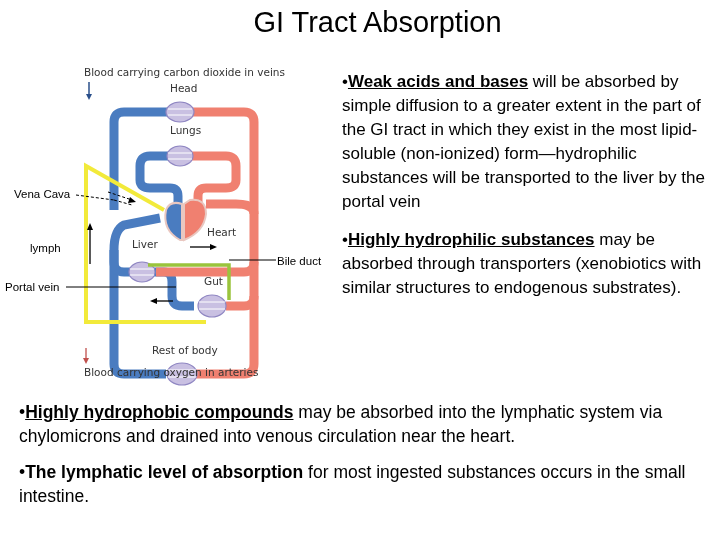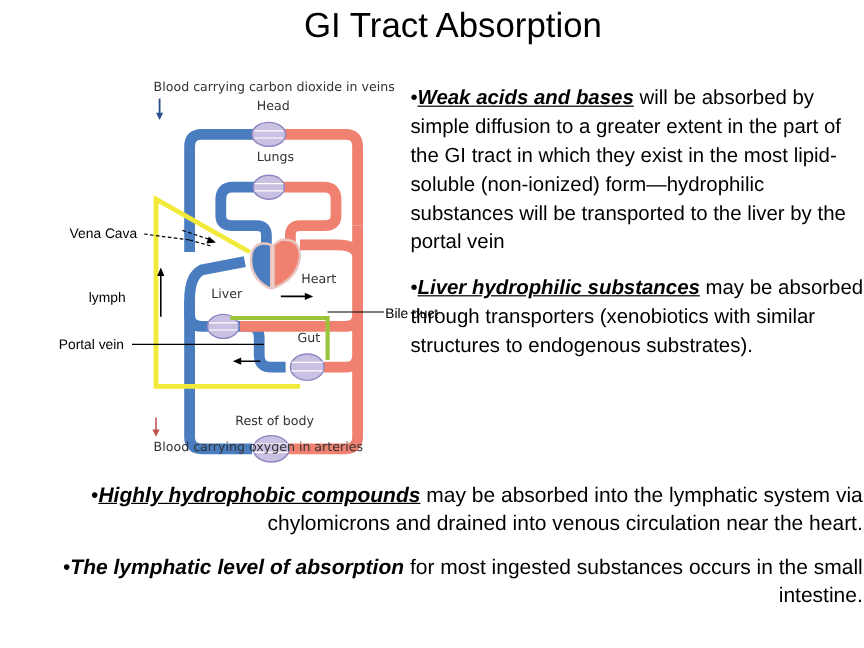--- a/index.html
+++ b/index.html
@@ -1,30 +1,30 @@
 <!DOCTYPE html>
 <html><head>
   <meta charset="utf-8">
   <style>
     html, body { margin: 0; padding: 0; background: #ffffff; }
     body { width: 720px; height: 540px; position: relative; overflow: hidden;
            font-family: "Liberation Sans", sans-serif; color: #000; }
     .title { position: absolute; left: 0; top: 6px; width: 755px; text-align: center;
              font-size: 29px; font-weight: normal; }
-    .diagram { position: absolute; left: 0; top: 60px; width: 340px; height: 330px; padding-left: 44px; }
+    .diagram { position: absolute; left: 0; top: 60px; width: 340px; height: 330px; }
     .diagram svg { width: 340px; height: 330px; }
     .svg-label { font-family: "DejaVu Sans", sans-serif; font-size: 10.5px; fill: #333; }
     .ann-label { font-family: "Liberation Sans", sans-serif; font-size: 11.5px; fill: #000; }
     .right-block { position: absolute; left: 342px; width: 378px; font-size: 17px; line-height: 24px; }
     .rb1 { top: 70px; }
     .rb2 { top: 228px; }
-    .bottom-block { position: absolute; left: 19px; width: 700px; font-size: 17.5px; line-height: 24px; text-align: right; }
+    .bottom-block { position: absolute; left: 19px; width: 700px; font-size: 17.5px; line-height: 24px; }
     .bb1 { top: 400px; }
     .bb2 { top: 460px; }
-    .hl { font-weight: bold; font-style: italic; }
+    .hl { font-weight: bold; }
     .ul { text-decoration: underline; }
     p { margin: 0; }
   </style>
 </head>
 <body>
 
 <div class="title">GI Tract Absorption</div>
 
 <div class="diagram">
   <svg viewBox="0 60 340 330" xmlns="http://www.w3.org/2000/svg">
@@ -125,21 +125,21 @@
     </g>
     <text class="svg-label" x="84" y="376">Blood carrying oxygen in arteries</text>
   </svg>
 </div>
 
 <div class="right-block rb1">
   <p><span>•</span><span class="hl ul">Weak acids and bases</span><span> will be absorbed by simple diffusion to a greater extent in the part of the GI tract in which they exist in the most lipid-soluble (non-ionized) form—hydrophilic substances will be transported to the liver by the portal vein</span></p>
 </div>
 
 <div class="right-block rb2">
-  <p><span>•</span><span class="hl ul">Liver hydrophilic substances</span><span> may be absorbed through transporters (xenobiotics with similar structures to endogenous substrates).</span></p>
+  <p><span>•</span><span class="hl ul">Highly hydrophilic substances</span><span> may be absorbed through transporters (xenobiotics with similar structures to endogenous substrates).</span></p>
 </div>
 
 <div class="bottom-block bb1">
   <p><span>•</span><span class="hl ul">Highly hydrophobic compounds</span><span> may be absorbed into the lymphatic system via chylomicrons and drained into venous circulation near the heart.</span></p>
 </div>
 
 <div class="bottom-block bb2">
   <p><span>•</span><span class="hl">The lymphatic level of absorption</span><span> for most ingested substances occurs in the small intestine.</span></p>
 </div>
 

